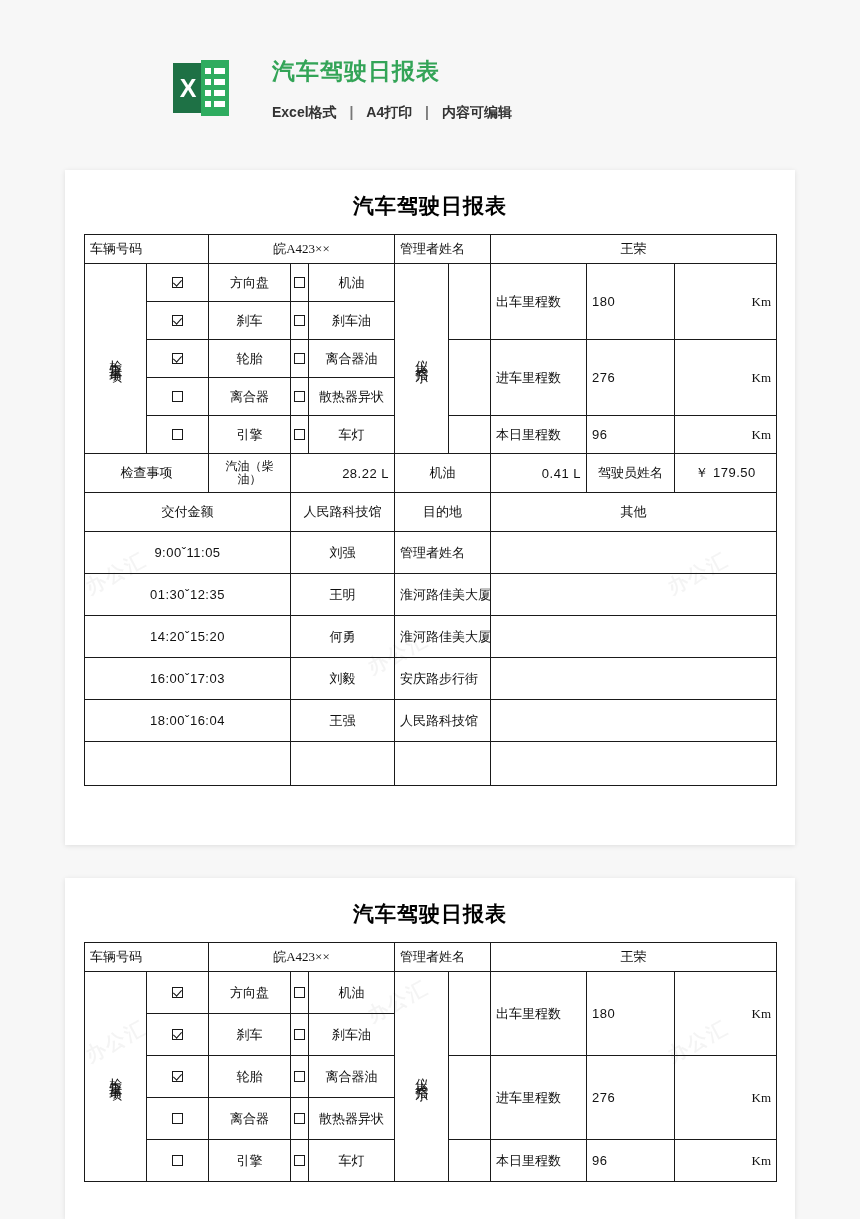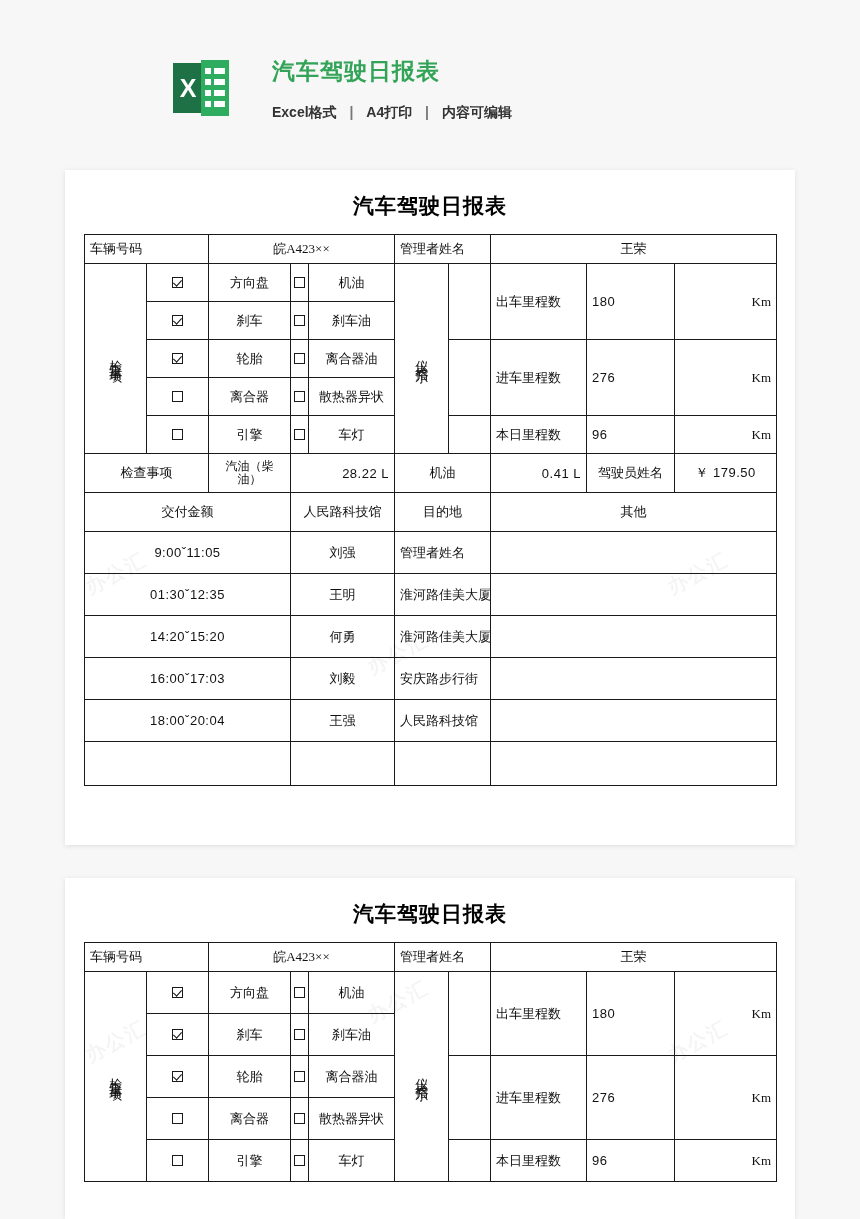--- a/index.html
+++ b/index.html
@@ -285,21 +285,21 @@
       <td class="l" colspan="2">淮河路佳美大厦</td>
       <td class="l" colspan="3"></td>
     </tr>
     <tr>
       <td class="c num" colspan="3" style="height:42px">16:00ˇ17:03</td>
       <td class="c" colspan="2">刘毅</td>
       <td class="l" colspan="2">安庆路步行街</td>
       <td class="l" colspan="3"></td>
     </tr>
     <tr>
-      <td class="c num" colspan="3" style="height:42px">18:00ˇ20:04</td>
+      <td class="c num" colspan="3" style="height:42px">18:00ˇ16:04</td>
       <td class="c" colspan="2">王强</td>
       <td class="l" colspan="2">人民路科技馆</td>
       <td class="l" colspan="3"></td>
     </tr>
     <tr>
       <td class="c num" colspan="3" style="height:44px"></td>
       <td class="c" colspan="2"></td>
       <td class="l" colspan="2"></td>
       <td class="l" colspan="3"></td>
     </tr>

